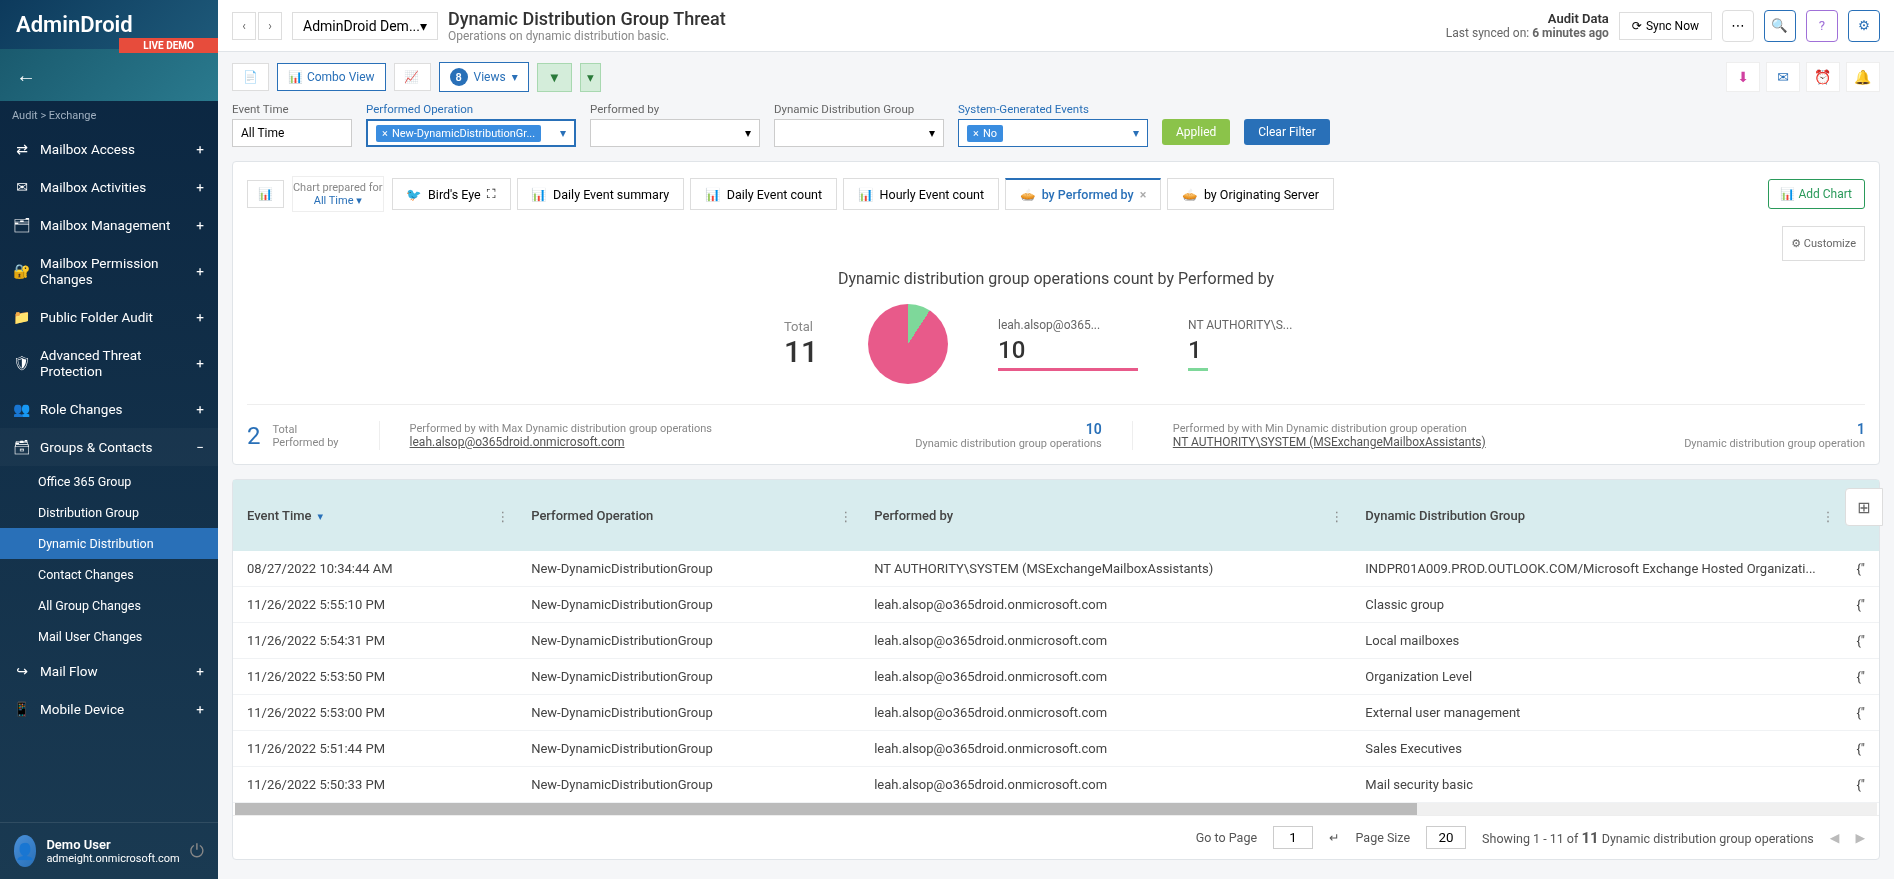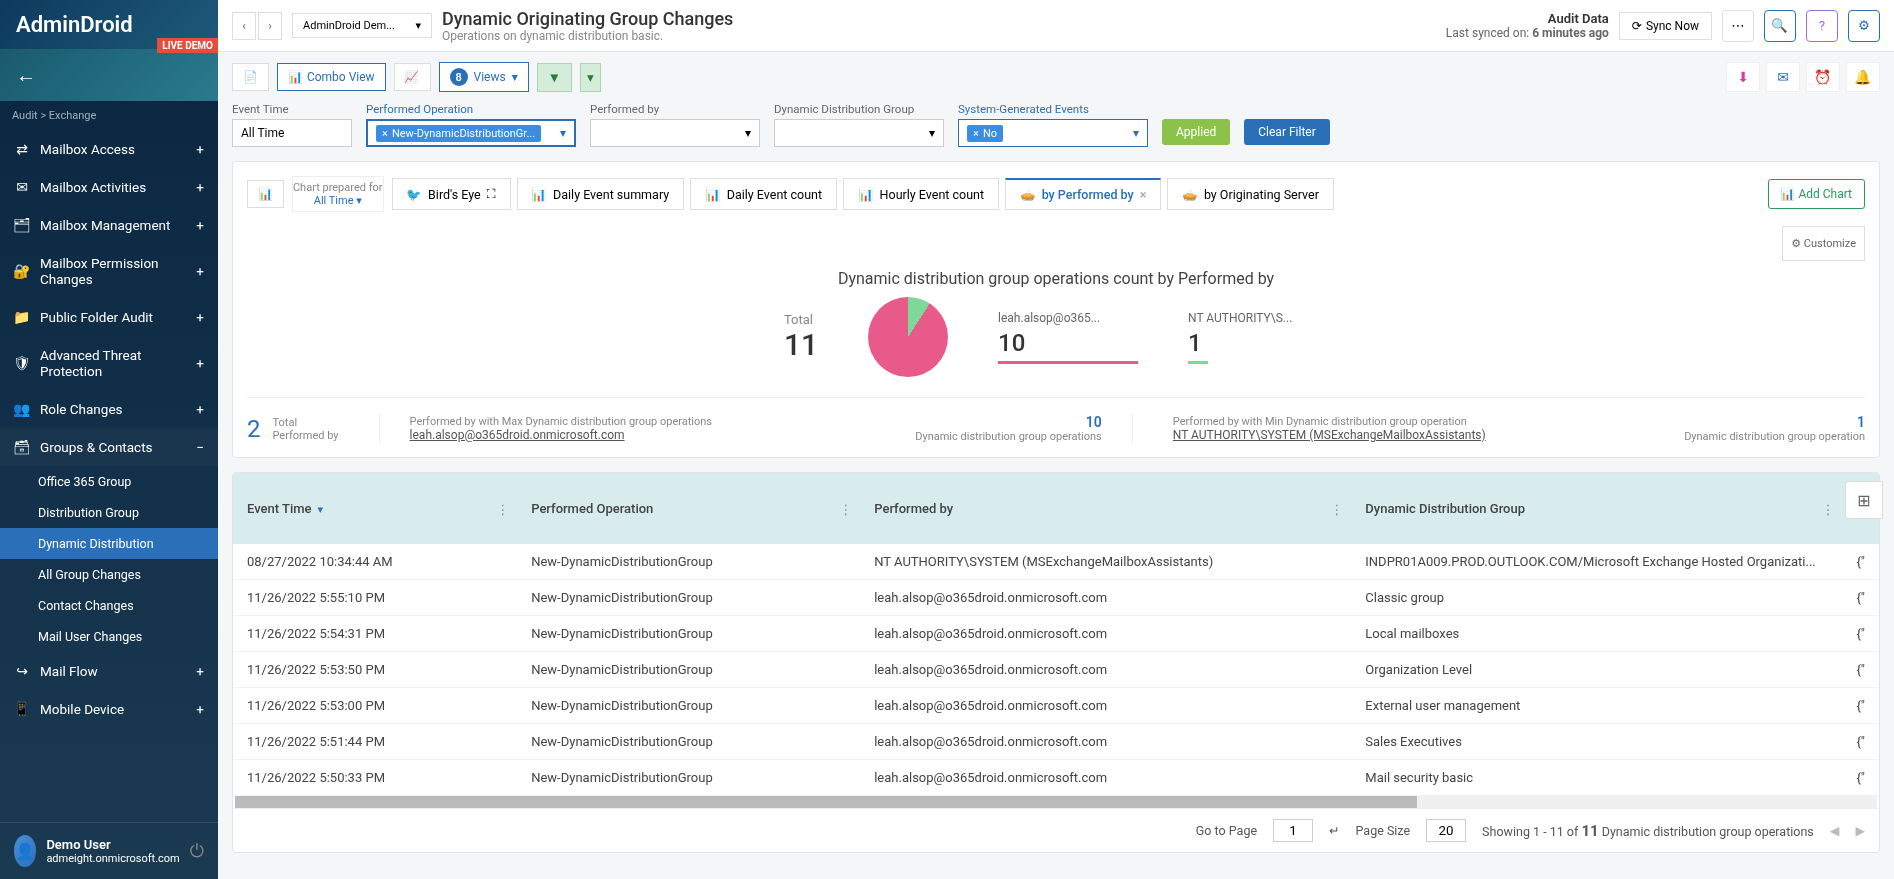--- a/index.html
+++ b/index.html
@@ -1,40 +1,40 @@
 <!DOCTYPE html>
 <html><head>
 <meta charset="utf-8">
 <style>
 *{box-sizing:border-box;margin:0;padding:0;font-family:-apple-system,BlinkMacSystemFont,'Segoe UI',Roboto,sans-serif}
 body{background:#f5f6f8;overflow:hidden}
 .app{display:flex;height:879px;width:1894px}
 .sidebar{width:218px;background:linear-gradient(180deg,#0a2540 0%,#1a3a52 100%);color:#fff;display:flex;flex-direction:column;position:relative}
 .logo-area{padding:12px 16px;background:linear-gradient(135deg,#0d3a5c 0%,#1e5a7a 100%);position:relative}
 .logo{font-size:22px;font-weight:600;color:#fff}
-.live-demo{position:absolute;right:0;top:38px;background:#e74c3c;color:#fff;font-size:10px;font-weight:700;padding:2px 5px}
+.live-demo{position:absolute;right:0;top:38px;background:#e74c3c;color:#fff;font-size:10px;font-weight:700;padding:2px 24px}
 .back-btn{padding:14px 16px;background:linear-gradient(135deg,#1a5a6e 0%,#2a7a8e 100%);cursor:pointer}
 .back-arrow{color:#fff;font-size:20px}
 .breadcrumb{padding:8px 12px;font-size:11px;color:#a0b0c0}
 .nav-item{display:flex;align-items:center;padding:11px 14px;font-size:13.5px;cursor:pointer;justify-content:space-between}
 .nav-item.expanded{background:rgba(255,255,255,0.03)}
 .nav-left{display:flex;align-items:center;gap:10px}
 .nav-icon{width:16px;height:16px;display:inline-flex;align-items:center;justify-content:center;font-size:14px}
 .nav-sub{padding:8px 14px 8px 38px;font-size:12.5px;cursor:pointer}
 .nav-sub.active{background:#2970b8}
 .user-area{margin-top:auto;padding:12px 14px;display:flex;align-items:center;gap:10px;border-top:1px solid rgba(255,255,255,0.1)}
 .avatar{width:32px;height:32px;border-radius:50%;background:linear-gradient(135deg,#4a90d9,#2970b8);display:flex;align-items:center;justify-content:center;font-size:16px}
 .user-info{flex:1;font-size:11px}
 .user-name{font-weight:600;font-size:13px}
 .power-icon{font-size:18px;color:#888;cursor:pointer}
 .main{flex:1;display:flex;flex-direction:column;overflow:hidden}
 .topbar{display:flex;align-items:center;padding:8px 14px;background:#fff;border-bottom:1px solid #e0e4e8;gap:10px}
 .nav-arrows{display:flex;gap:2px}
 .nav-arrow-btn{width:24px;height:28px;border:1px solid #ddd;background:#fff;cursor:pointer;display:flex;align-items:center;justify-content:center;font-size:12px;color:#666}
-.org-select{border:1px solid #ddd;padding:5px 10px;font-size:11px;background:#fff;cursor:pointer;min-width:140px;display:flex;justify-content:space-between;align-items:center}
+.org-select{border:1px solid #ddd;padding:5px 10px;font-size:14px;background:#fff;cursor:pointer;min-width:140px;display:flex;justify-content:space-between;align-items:center}
 .page-title-area{flex:1}
 .page-title{font-size:18px;font-weight:500;color:#333}
 .page-subtitle{font-size:12px;color:#888}
 .sync-area{display:flex;align-items:center;gap:10px}
 .sync-info{font-size:12px;color:#666;text-align:right}
 .sync-title{font-weight:600;color:#333;font-size:13px}
 .sync-btn{border:1px solid #ddd;padding:6px 12px;background:#fff;cursor:pointer;font-size:12px;display:flex;align-items:center;gap:4px}
 .icon-btn{width:32px;height:32px;border:1px solid #ddd;background:#fff;cursor:pointer;display:flex;align-items:center;justify-content:center;border-radius:4px}
 .icon-btn.blue{border-color:#2970b8;color:#2970b8}
 .icon-btn.purple{border-color:#a070d8;color:#a070d8}
@@ -59,21 +59,21 @@
 .clear-btn{background:#2970b8;color:#fff;border:none;padding:6px 14px;font-size:12px;cursor:pointer;border-radius:3px;margin-top:17px}
 .chart-panel{background:#fff;border:1px solid #e0e4e8;border-radius:4px;padding:14px;margin-bottom:14px}
 .chart-header{display:flex;align-items:center;gap:8px;margin-bottom:14px;flex-wrap:wrap}
 .chart-prep{font-size:11px;color:#888;text-align:center;padding:4px 0;border:1px solid #eee}
 .chart-prep-time{color:#2970b8}
 .chart-tab{padding:7px 14px;border:1px solid #ddd;background:#fff;cursor:pointer;font-size:12.5px;display:flex;align-items:center;gap:6px}
 .chart-tab.active{border-top:2px solid #2970b8;color:#2970b8;font-weight:500}
 .add-chart-btn{margin-left:auto;border:1px solid #2a9a5a;color:#2a9a5a;background:#fff;padding:7px 12px;font-size:12px;cursor:pointer;border-radius:3px}
 .customize-btn{border:1px solid #ddd;background:#fff;padding:10px 8px;font-size:11px;cursor:pointer;color:#666}
 .chart-content{text-align:center}
-.chart-title{font-size:16px;color:#444;margin-bottom:9px}
+.chart-title{font-size:16px;color:#444;margin-bottom:16px}
 .chart-body{display:flex;justify-content:center;align-items:center;gap:50px}
 .total-block{text-align:left}
 .total-label{font-size:13px;color:#888}
 .total-value{font-size:30px;font-weight:500;color:#333}
 .pie{width:80px;height:80px;border-radius:50%;background:conic-gradient(#7ed89a 0deg 33deg,#e85a8a 33deg 360deg)}
 .legend-item{text-align:left;min-width:140px}
 .legend-label{font-size:12px;color:#666;overflow:hidden;text-overflow:ellipsis;white-space:nowrap}
 .legend-value{font-size:24px;font-weight:500;color:#333;margin:4px 0}
 .legend-bar{height:3px;background:#e85a8a}
 .legend-bar.green{background:#7ed89a;width:20px}
@@ -163,22 +163,22 @@
         <div class="nav-item expanded">
           <span class="nav-left">
             <span class="nav-icon">🗃</span>
             <span>Groups &amp; Contacts</span>
           </span>
           <span>−</span>
         </div>
         <div class="nav-sub">Office 365 Group</div>
         <div class="nav-sub">Distribution Group</div>
         <div class="nav-sub active">Dynamic Distribution</div>
+        <div class="nav-sub">Contact Changes</div>
         <div class="nav-sub">All Group Changes</div>
-        <div class="nav-sub">Contact Changes</div>
         <div class="nav-sub">Mail User Changes</div>
         <div class="nav-item">
           <span class="nav-left">
             <span class="nav-icon">↪</span>
             <span>Mail Flow</span>
           </span>
           <span>+</span>
         </div>
         <div class="nav-item">
           <span class="nav-left">
@@ -202,21 +202,21 @@
     <div class="topbar">
       <div class="nav-arrows">
         <button class="nav-arrow-btn">‹</button>
         <button class="nav-arrow-btn">›</button>
       </div>
       <div class="org-select">
         <span>AdminDroid Dem...</span>
         <span>▾</span>
       </div>
       <div class="page-title-area">
-        <div class="page-title">Dynamic Originating Group Changes</div>
+        <div class="page-title">Dynamic Distribution Group Threat</div>
         <div class="page-subtitle">Operations on dynamic distribution basic.</div>
       </div>
       <div class="sync-area">
         <div class="sync-info">
           <div class="sync-title">Audit Data</div>
           <div><span>Last synced on:</span> <b>6 minutes ago</b></div>
         </div>
         <button class="sync-btn">
             <span>⟳</span>
             <span>Sync Now</span>

